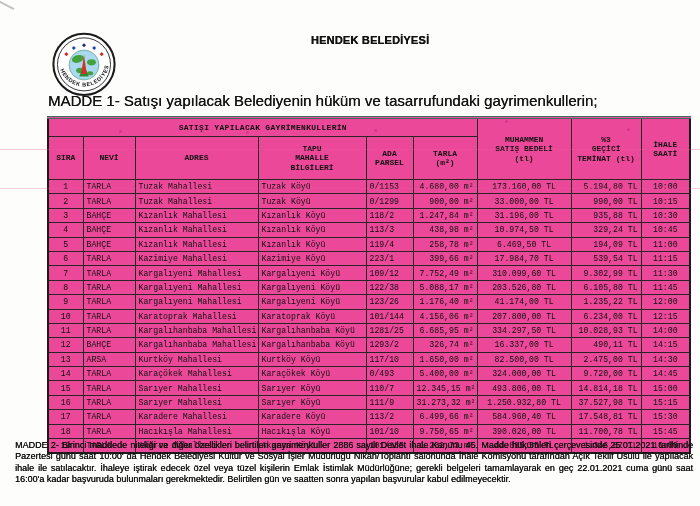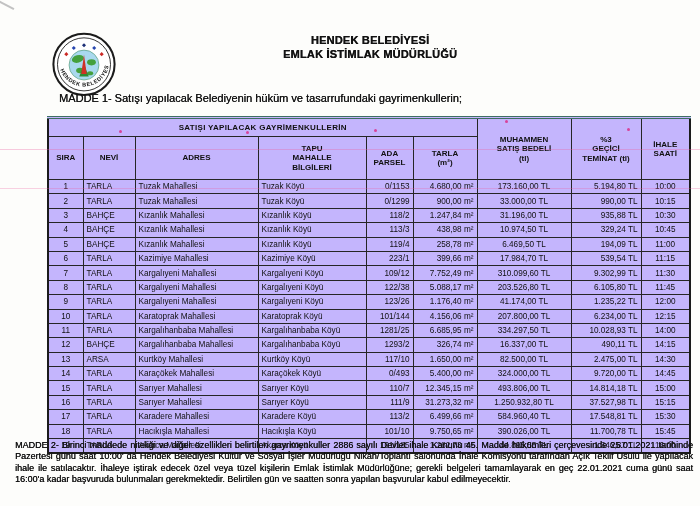--- a/index.html
+++ b/index.html
@@ -7,37 +7,37 @@
     position:relative;width:700px;height:506px;background:#fdfdfb;overflow:hidden;
     font-family:"Liberation Sans","DejaVu Sans",sans-serif;color:#161616;
   }
   
   .logo{position:absolute;left:50px;top:29px;width:68px;height:68px;}
   
   .title{position:absolute;left:40px;top:33px;width:660px;text-align:center;
     font-weight:bold;font-size:11px;line-height:14px;letter-spacing:.2px;color:#121212;
     text-shadow:.3px 0 0 #121212;}
   
-  .madde1{position:absolute;left:59px;top:92px;font-size:11px;color:#141414;
+  .madde1{position:absolute;left:48px;top:92px;font-size:15px;color:#141414;
     text-shadow:.2px 0 0 #141414;}
   
   table.props{position:absolute;left:47px;top:116px;width:642px;border-collapse:collapse;
-    table-layout:fixed;border:2px solid #1b1b1b;border-top:3px double #3f6f63;background:#c4b5fd;}
+    table-layout:fixed;border:2px solid #1b1b1b;border-top:3px double #3f6f63;background:#ec4899;font-family:Liberation Mono, monospace;}
   table.props th,table.props td{border:1px solid #262626;overflow:hidden;}
   table.props th{font-weight:bold;font-size:8px;line-height:9.5px;text-align:center;
     vertical-align:middle;white-space:pre-line;padding:1px 1px;color:#111;}
   th.group{font-size:8.5px;letter-spacing:.3px;height:15px;}
   tr.subhead th{height:40px;}
   table.props td{font-size:8.2px;height:13.4px;padding:0 3px;white-space:nowrap;
     vertical-align:middle;color:#101010;}
   td.c-sira{text-align:center;}
   td.c-nevi{text-align:left;}
   td.c-adres{text-align:left;}
   td.c-tapu{text-align:left;}
-  td.c-ada{text-align:right;margin-left:8px;}
+  td.c-ada{text-align:left;margin-left:8px;}
   td.c-alan{text-align:right;}
   td.c-bedel{text-align:center;}
   td.c-teminat{text-align:right;}
   td.c-saat{text-align:center;padding-right:4px;}
   
   .madde2{position:absolute;left:15px;top:440px;width:678px;font-size:9px;line-height:11.4px;
     text-align:justify;color:#101010;text-shadow:.25px 0 0 #101010;}
   
   .pink-line{position:absolute;height:1px;background:rgba(235,92,158,.32);}
   .pl1{left:0;top:149px;width:700px;}
@@ -73,21 +73,20 @@
 
       <path id="logo-arc" d="M 14 56 A 37 37 0 0 0 86 56" fill="none"></path>
       <text font-size="8" font-weight="bold" letter-spacing="1" fill="#101010" font-family="Liberation Sans, sans-serif">
         <textPath href="#logo-arc" startOffset="4%">HENDEK BELEDİYESİ</textPath>
       </text>
     </svg>
   </div>
 
   <div class="title">
     <div>HENDEK BELEDİYESİ</div>
-    <div>EMLAK İSTİMLAK MÜDÜRLÜĞÜ</div>
   </div>
 
   <div class="madde1">MADDE 1- Satışı yapılacak Belediyenin hüküm ve tasarrufundaki gayrimenkullerin;</div>
 
   <table class="props">
     <colgroup>
       <col style="width:35px">
         <col style="width:52px">
         <col style="width:123px">
       <col style="width:108px">

